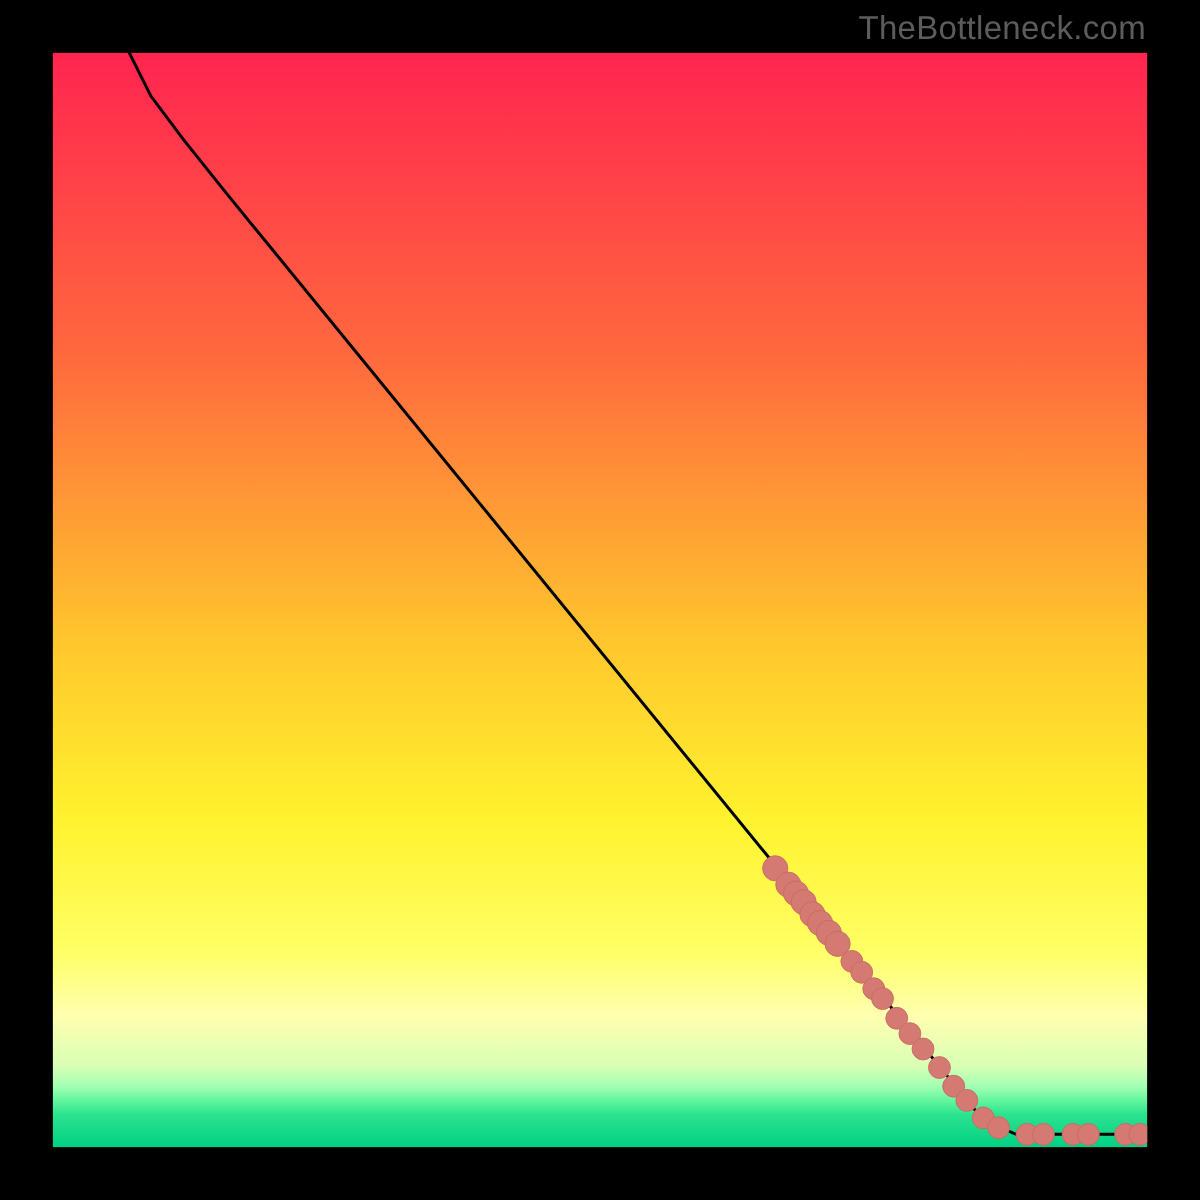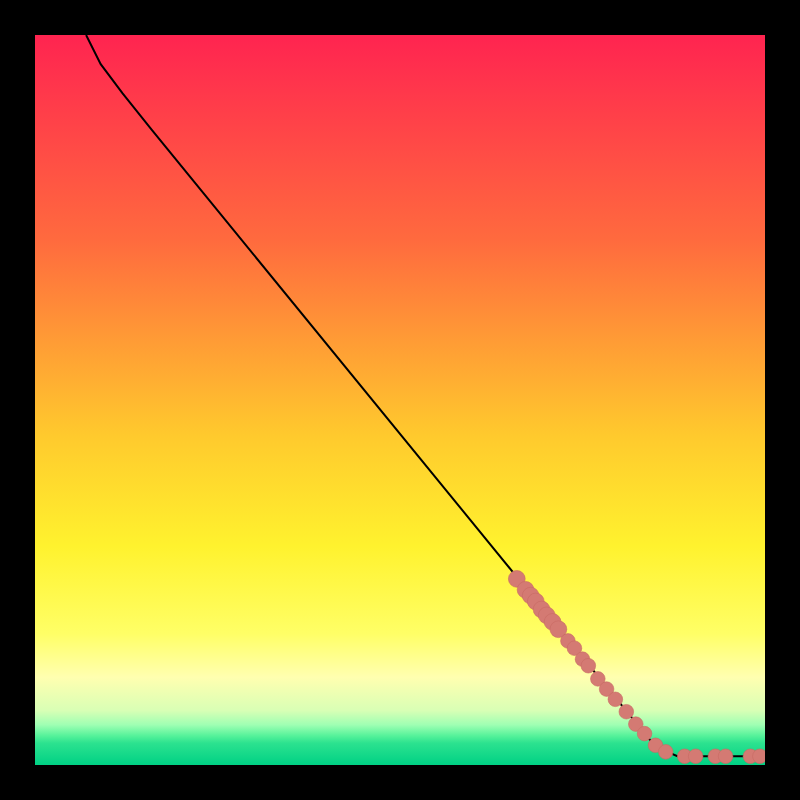--- a/index.html
+++ b/index.html
@@ -39,20 +39,21 @@
     color: #5c5c5c;
     letter-spacing: 0.2px;
     font-family: Arial, Helvetica, sans-serif;
   }
 </style>
 </head>
 <body>
 
 <div class="frame">
 
+  <div class="watermark">TheBottleneck.com</div>
 
   <div class="plot">
     <svg id="chart-svg" viewBox="0 0 730 730" preserveAspectRatio="none">
       <defs>
         <linearGradient id="bg-grad" x1="0" y1="0" x2="0" y2="1">
             <stop offset="0%" stop-color="#ff2450"></stop>
             <stop offset="28%" stop-color="#ff6a3e"></stop>
             <stop offset="55%" stop-color="#ffca2d"></stop>
             <stop offset="70%" stop-color="#fff22e"></stop>
             <stop offset="82%" stop-color="#ffff66"></stop>

